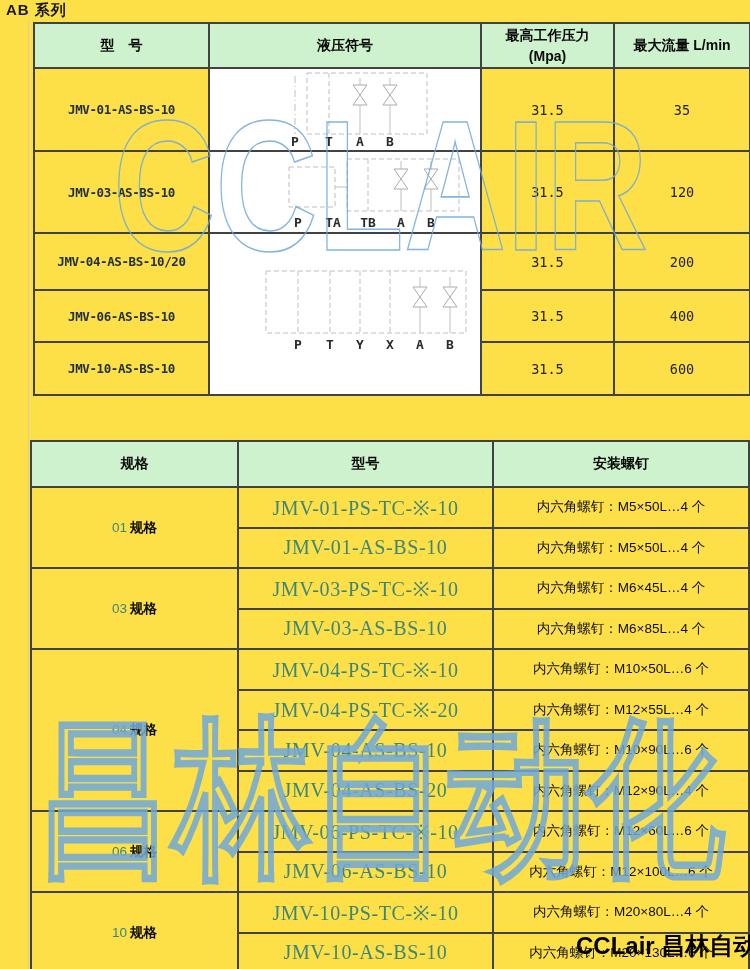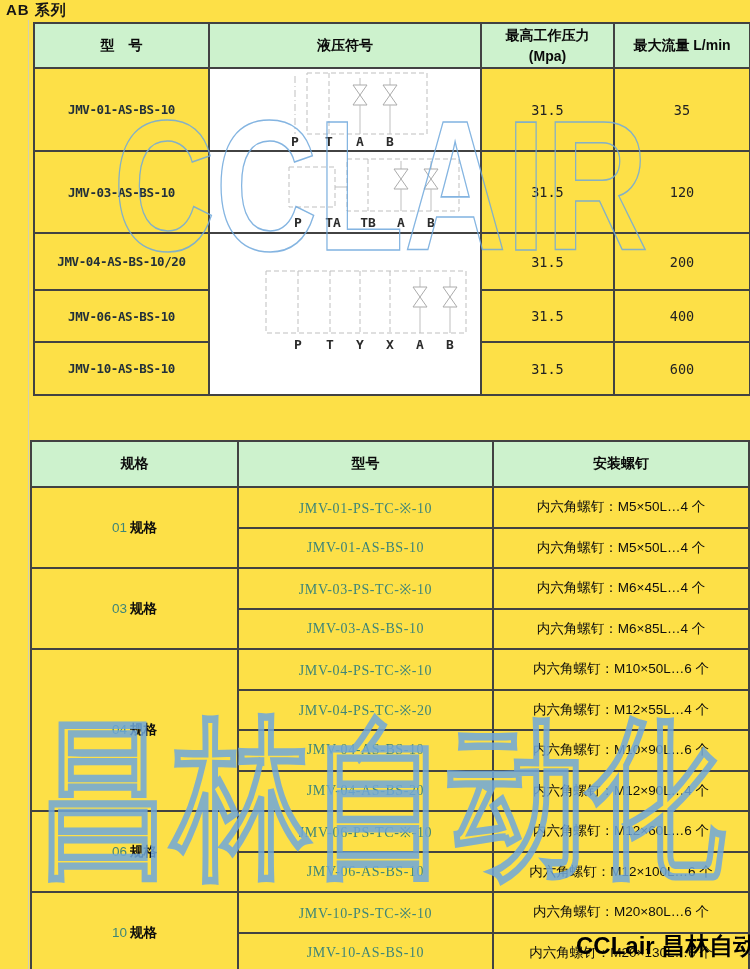--- a/index.html
+++ b/index.html
@@ -28,21 +28,21 @@
   .symcell svg{display:block;margin:0 auto;}
 
   
   .t2{position:absolute;left:30px;top:440px;width:718px;}
   .t2 td,.t2 th{border:2px solid #424242;}
   .t2 tr.sub td{border-top-width:1px;}
   .t2 th{background:#cdf2cd;font-size:14px;font-weight:bold;color:#0a0a0a;height:44px;}
   .t2 tr{height:40.5px;}
   .t2 .spec{font-size:13.5px;color:#0d0d0d;font-weight:bold;margin-top:44px;}
   .t2 .spec .sn{color:#3e8578;font-weight:normal;margin-right:3px;}
-  .t2 .m2{font-family:"Liberation Serif",serif;font-size:14px;color:#3e8578;letter-spacing:0.6px;}
+  .t2 .m2{font-family:"Liberation Serif",serif;font-size:20px;color:#3e8578;letter-spacing:0.6px;}
   .t2 .screw{font-size:13.5px;font-weight:normal;color:#0d0d0d;}
 
   
   .dln{stroke:#bfbfbf;stroke-width:1;fill:none;}
   .dsh{stroke-dasharray:5 3;}
   .ddot{stroke-dasharray:7 3 1 3;}
   .valve{stroke:#ababab;stroke-width:1;fill:none;}
   .plab{font-family:"DejaVu Sans Mono",monospace;font-size:13px;font-weight:bold;fill:#2b2b2b;text-anchor:middle;}
 
   
@@ -235,21 +235,21 @@
       <tr class="sub">
         <td class="m2">JMV-06-AS-BS-10</td>
         <td class="screw">内六角螺钉：M12×100L…6 个</td>
       </tr>
 
       <tr>
         <td class="spec" rowspan="2">
           <span class="sn">10</span><span>规格</span>
         </td>
         <td class="m2">JMV-10-PS-TC-※-10</td>
-        <td class="screw">内六角螺钉：M20×80L…6 个</td>
+        <td class="screw">内六角螺钉：M20×80L…4 个</td>
       </tr>
       <tr class="sub">
         <td class="m2">JMV-10-AS-BS-10</td>
         <td class="screw">内六角螺钉：M20×130L…6 个</td>
       </tr>
     </tbody>
   </table>
 
   <svg class="wm-overlay" width="750" height="969" viewBox="0 0 750 969">
     <text class="wm-latin" x="113" y="250" textLength="535" lengthAdjust="spacingAndGlyphs">CCLAIR</text>

